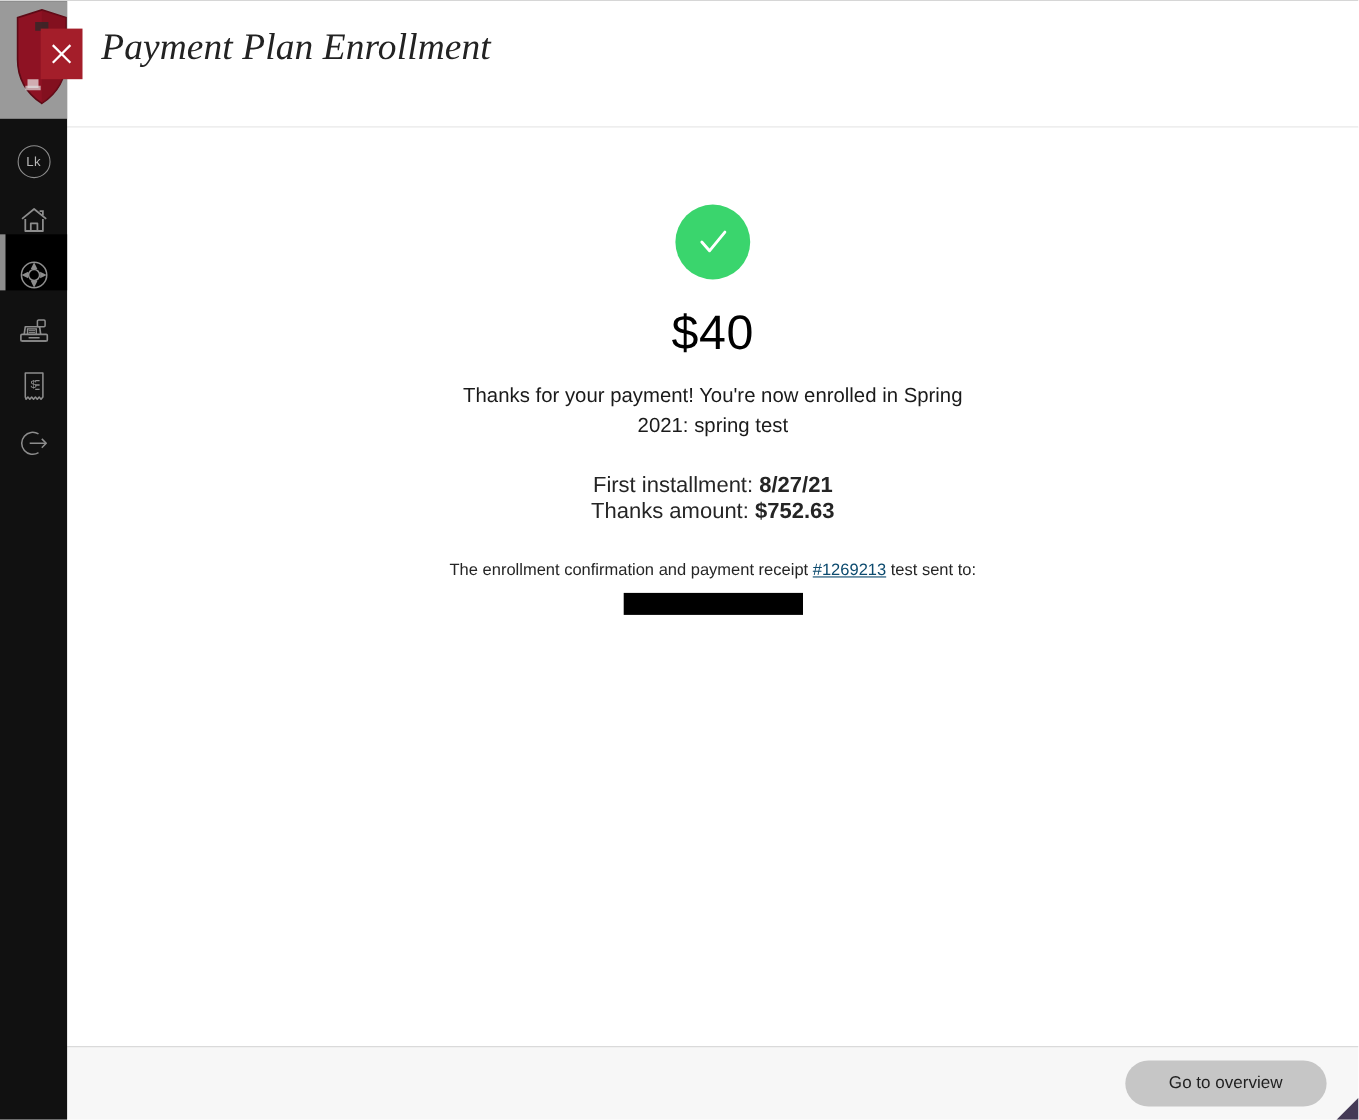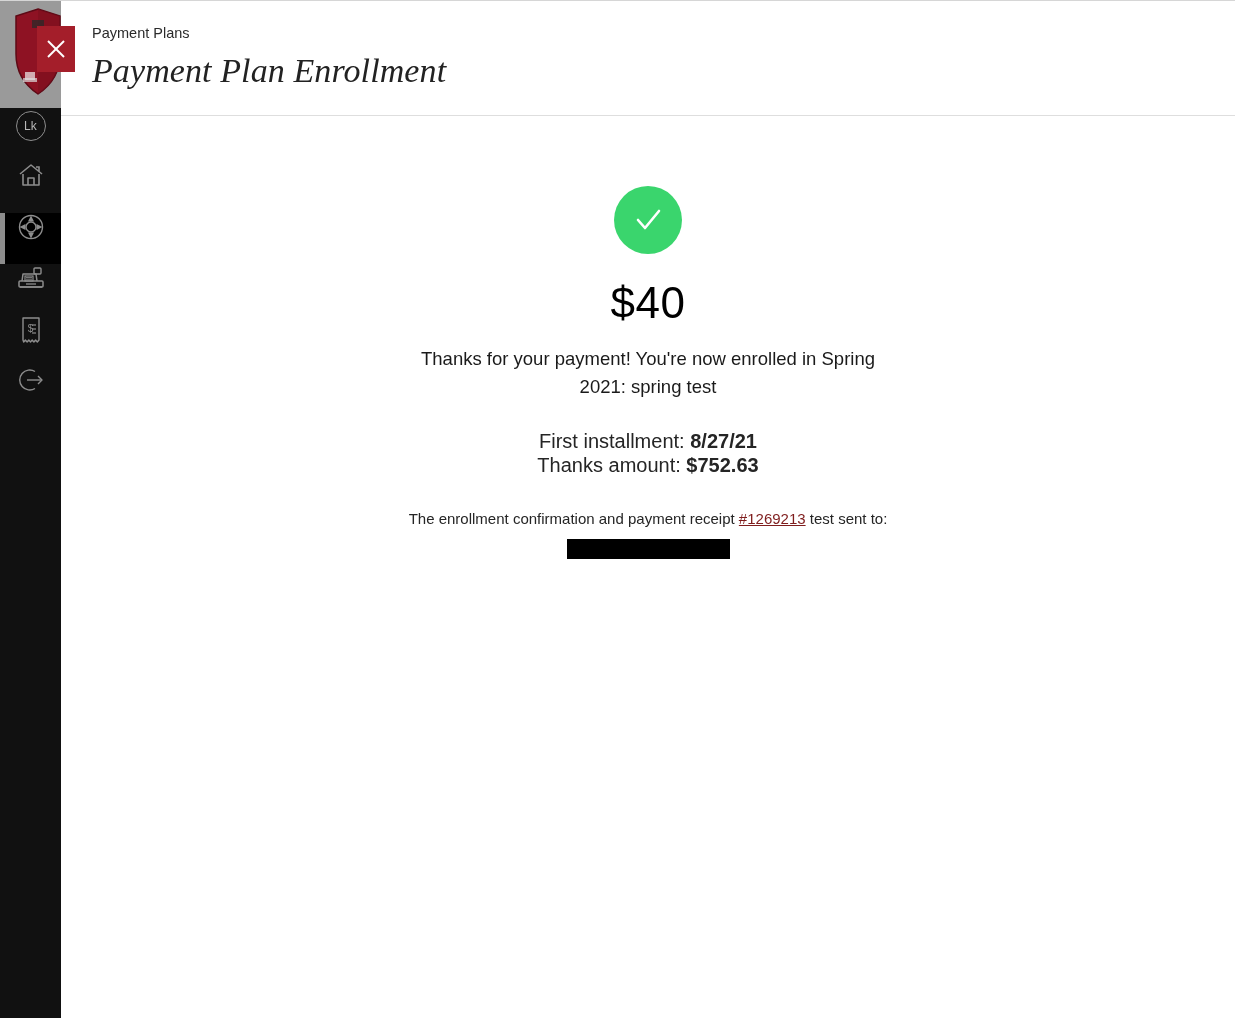--- a/index.html
+++ b/index.html
@@ -74,21 +74,21 @@
     display: flex;
     flex-direction: column;
     flex: 1;
     padding-top: 3px;
   }
 
   .nav-item {
     position: relative;
     height: 51px;
     display: flex;
-    align-items: flex-start;
+    align-items: flex-end;
     justify-content: center;
     cursor: pointer;
     color: #8d8d8d;
     background: transparent;
     border: none;
     padding: 0;
   }
   .nav-item.active {
     background: #000000;
   }
@@ -203,21 +203,21 @@
 
   .receipt-line {
     margin-top: 30px;
     font-size: 15px;
     color: #252525;
     line-height: 24px;
     text-align: center;
   }
 
   .receipt-link {
-    color: #7f1d1d;
+    color: #0c4a6e;
     text-decoration: underline;
     cursor: pointer;
     margin-top: 29px;
   }
 
   .redaction-bar {
     margin-top: 8px;
     width: 163px;
     height: 20px;
     background: #000000;
@@ -338,21 +338,20 @@
           <path d="M22 10 L26 14 L22 18" fill="none" stroke="#8d8d8d" stroke-width="1.4" stroke-linejoin="round"></path>
         </svg>
       </div>
 
     </div>
   </nav>
 
   <div class="main">
 
     <header class="page-header">
-      <div class="breadcrumb">Payment Plans</div>
       <h1 class="page-title">Payment Plan Enrollment</h1>
     </header>
 
     <section class="content">
 
       <div class="success-circle">
         <svg width="40" height="40" viewBox="0 0 40 40">
           <path d="M10 20 L17 28 L31 11" fill="none" stroke="#ffffff" stroke-width="2.6" stroke-linecap="round" stroke-linejoin="round"></path>
         </svg>
       </div>
@@ -374,15 +373,19 @@
       <div class="receipt-line">
         <span>The enrollment confirmation and payment receipt</span>
         <a class="receipt-link" href="#">#1269213</a>
         <span>test sent to:</span>
       </div>
 
       <div class="redaction-bar"></div>
 
     </section>
 
+    <footer class="footer">
+      <button class="overview-btn">Go to overview</button>
+      <div class="corner-mark"></div>
+    </footer>
 
   </div>
 </div>
 
 </body></html>

